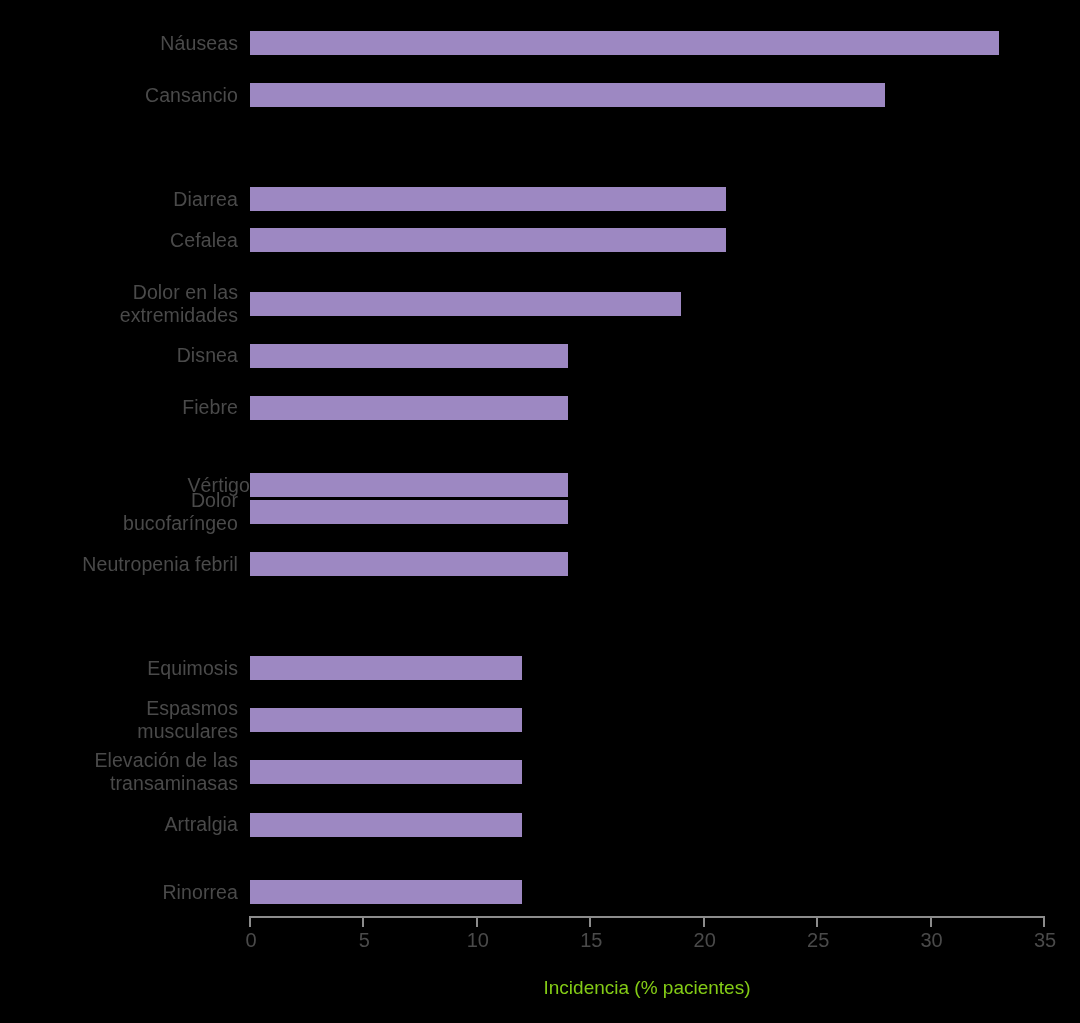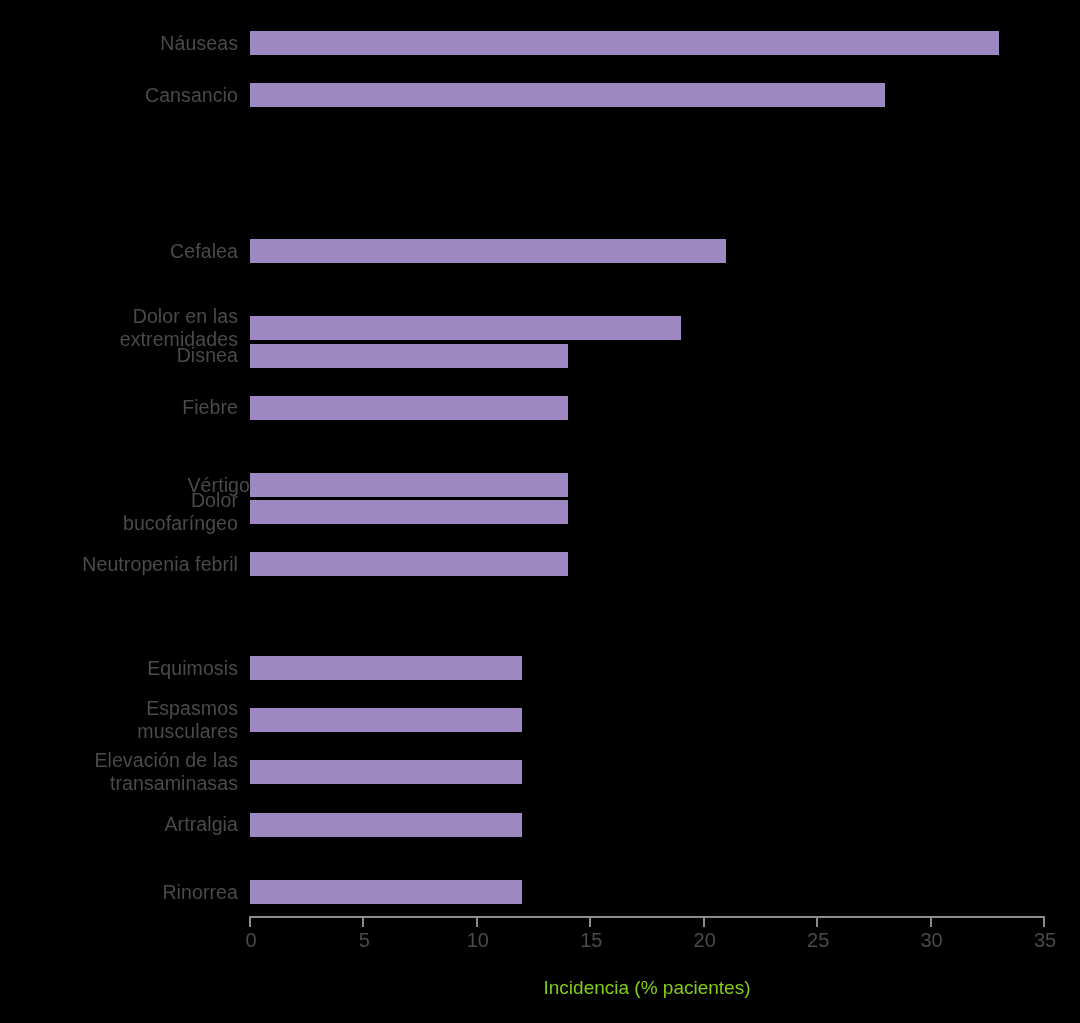--- a/index.html
+++ b/index.html
@@ -106,25 +106,29 @@
 
   <div id="plot-area">
       <div class="bar-row" style="top: 17px;">
         <div class="cat-label"><span>Náuseas</span></div>
         <div class="bar" style="width: 748.629px; background: rgb(157, 136, 194);"></div>
       </div>
       <div class="bar-row" style="top: 69.1px;">
         <div class="cat-label"><span>Cansancio</span></div>
         <div class="bar" style="width: 635.2px; background: rgb(157, 136, 194);"></div>
       </div>
-      <div class="bar-row" style="top: 225px;">
+      <div class="bar-row" style="top: 173.3px;">
+        <div class="cat-label"><span>Diarrea</span></div>
+        <div class="bar" style="width: 476.4px; background: rgb(157, 136, 194);"></div>
+      </div>
+      <div class="bar-row" style="top: 214px;">
         <div class="cat-label"><span>Cefalea</span></div>
         <div class="bar" style="width: 476.4px; background: rgb(157, 136, 194);"></div>
       </div>
-      <div class="bar-row" style="top: 277.5px; margin-top: 24px;">
+      <div class="bar-row" style="top: 277.5px;">
         <div class="cat-label"><span>Dolor en las</span><span>extremidades</span></div>
         <div class="bar" style="width: 431.029px; background: rgb(157, 136, 194);"></div>
       </div>
       <div class="bar-row" style="top: 329.6px;">
         <div class="cat-label"><span>Disnea</span></div>
         <div class="bar" style="width: 317.6px; background: rgb(157, 136, 194);"></div>
       </div>
       <div class="bar-row" style="top: 381.7px;">
         <div class="cat-label"><span>Fiebre</span></div>
         <div class="bar" style="width: 317.6px; background: rgb(157, 136, 194);"></div>

